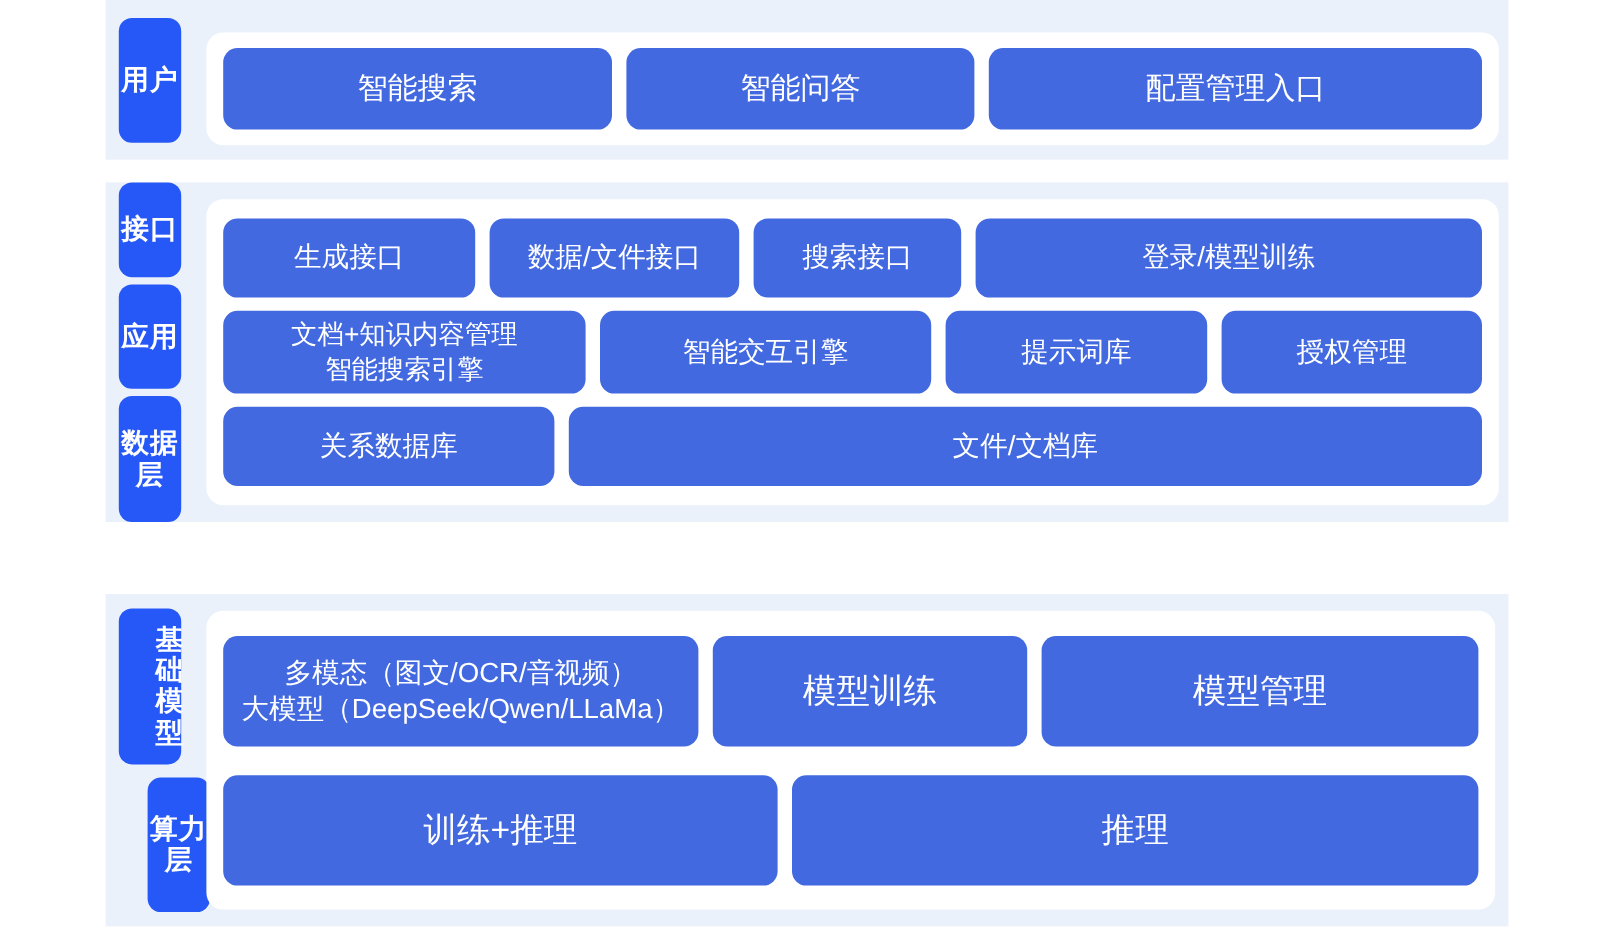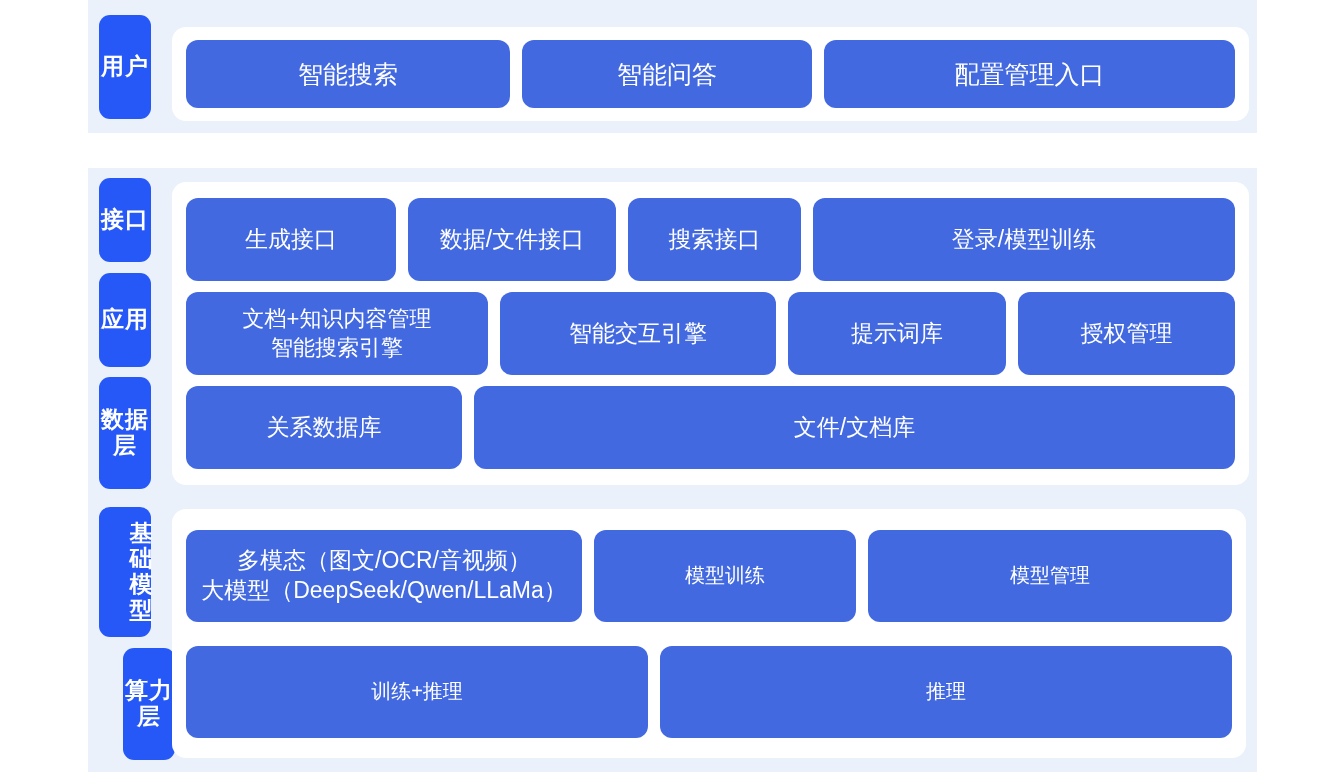--- a/index.html
+++ b/index.html
@@ -114,22 +114,22 @@
   }
   #section-user .panel { margin: 27px 8px 12px 10px; }
   #section-user .card { height: 68px; font-size: 25px; }
   #section-user .c1 { flex: 0 0 324px; }
   #section-user .c2 { flex: 0 0 290px; }
   #section-user .c3 { flex: 1 1 auto; }
   #section-user .layer-chip { height: 104px; }
 
   
   #section-platform {
-    top: 168px;
-    height: 331px;
+    top: 152px;
+    height: 283px;
   }
   #section-platform .label-stack { justify-content: space-between; padding: 10px 0; height: 100%; gap: 6px;}
   #section-platform .chip-api { height: 84px; }
   #section-platform .chip-app { height: 94px; }
   #section-platform .chip-data { height: 112px; }
   #section-platform .panel { margin: 14px 8px 14px 10px; gap: 11px; justify-content: space-between; padding: 16px 14px; }
   #section-platform .row { flex: 1 1 0; }
   #section-platform .card { font-size: 23px; }
 
   
@@ -152,21 +152,21 @@
 
   
   #section-infra {
     top: 495px;
     height: 277px;
   }
   #section-infra .label-stack { justify-content: space-between; padding: 12px 0; height: 100%; }
   #section-infra .chip-model { height: 130px; padding-left: 33px; }
   #section-infra .chip-compute { height: 112px; margin-left: 48px; }
   #section-infra .panel { margin: 14px 11px 14px 10px; gap: 24px; justify-content: center; padding: 16px 14px; }
-  #section-infra .card { font-size: 20px; }
+  #section-infra .card { font-size: 28px; }
 
   .model-1 { flex: 0 0 396px; font-size: 23px !important; line-height: 1.3; }
   .model-2 { flex: 0 0 262px; }
   .model-3 { flex: 1 1 auto; }
 
   .infra-row-1 .card { height: 92px; }
   .infra-row-2 .card { height: 92px; }
 
   .compute-1 { flex: 0 0 462px; }
   .compute-2 { flex: 1 1 auto; }

